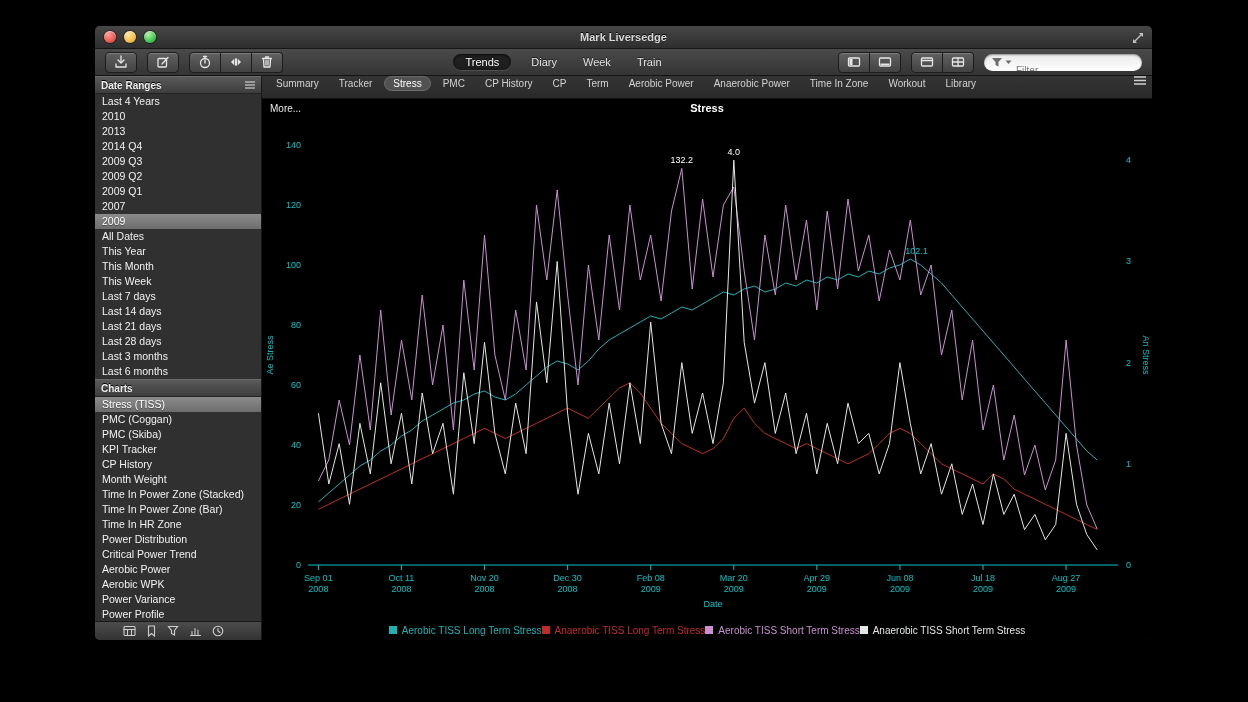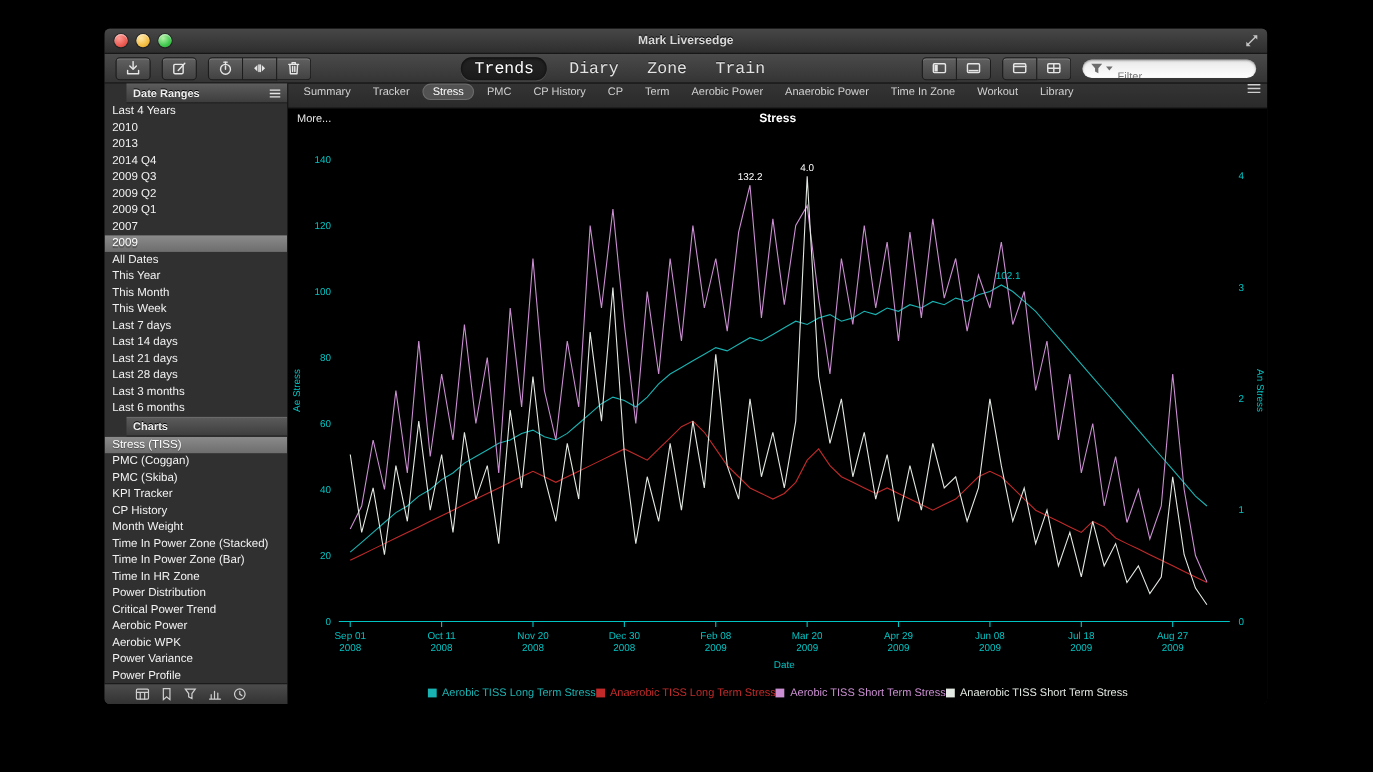--- a/index.html
+++ b/index.html
@@ -42,42 +42,42 @@
     height:19px;min-width:30px;display:flex;align-items:center;justify-content:center;
     background:linear-gradient(#616161,#424242);
     border:1px solid #1d1d1d;border-radius:4px;
     box-shadow:inset 0 1px 0 rgba(255,255,255,.18);
   }
   .tb-group{display:flex;}
   .tb-group .tb-btn{border-radius:0;border-left-width:0;}
   .tb-group .tb-btn:first-child{border-radius:4px 0 0 4px;border-left-width:1px;}
   .tb-group .tb-btn:last-child{border-radius:0 4px 4px 0;}
   .view-tabs{display:flex;align-items:center;gap:14px;margin:0 auto;}
-  .view-tab{color:#e3e3e3;font-size:15px;text-shadow:0 -1px 0 rgba(0,0,0,.6);padding:2px 6px;cursor:default;font-family:Liberation Mono, monospace;}
+  .view-tab{color:#e3e3e3;font-size:11px;text-shadow:0 -1px 0 rgba(0,0,0,.6);padding:2px 6px;cursor:default;}
   .view-tab.selected{
     background:rgba(0,0,0,.5);border-radius:10px;padding:2px 12px;color:#fff;
     box-shadow:inset 0 1px 3px rgba(0,0,0,.8), 0 1px 0 rgba(255,255,255,.12);
   }
   .filter-wrap{position:relative;width:158px;height:17px;}
   .filter-wrap input{
     width:100%;height:100%;box-sizing:border-box;border:none;border-radius:9px;
     background:linear-gradient(#e9e9e9,#ffffff);padding:16px 8px 0 32px;
     font-size:10px;color:#444;outline:none;box-shadow:inset 0 1px 2px rgba(0,0,0,.4);
     font-family:"Liberation Sans", sans-serif;
   }
   .filter-icons{position:absolute;left:7px;top:3px;display:flex;align-items:center;gap:2px;}
   
   .content{flex:1;display:flex;min-height:0;}
   
   .sidebar{width:166px;flex:0 0 166px;background:#303030;border-right:1px solid #161616;display:flex;flex-direction:column;min-height:0;}
   .sb-header{
     height:16px;flex:0 0 16px;display:flex;align-items:center;justify-content:space-between;
     background:linear-gradient(#5a5a5a,#3d3d3d);
     border-top:1px solid #6a6a6a;border-bottom:1px solid #222;
-    color:#f0f0f0;font-size:10px;font-weight:bold;padding:0 6px;text-shadow:0 -1px 0 #000;margin-left:20px;
+    color:#f0f0f0;font-size:10px;font-weight:bold;padding:0 6px;text-shadow:0 -1px 0 #000;
   }
   .sb-list{overflow:hidden;}
   .sb-list.dates{flex:0 0 285px;}
   .sb-list.charts{flex:1;}
   .sb-item{
     height:15px;line-height:15px;font-size:10.5px;color:#f2f2f2;padding-left:7px;
     white-space:nowrap;overflow:hidden;cursor:default;
   }
   .sb-item.selected{background:linear-gradient(#8b8b8b,#6d6d6d);color:#fff;text-shadow:0 1px 1px rgba(0,0,0,.4);}
   .sb-footer{
@@ -166,21 +166,21 @@
             <path class="icon-stroke" d="M3.5 4.5 H12.5"></path>
             <path class="icon-stroke" d="M6.5 4.5 V3 H9.5 V4.5"></path>
             <path class="icon-stroke" d="M7 6.5 V11 M9 6.5 V11"></path>
           </svg>
         </div>
       </div>
 
       <div class="view-tabs" id="view-tabs">
           <span class="view-tab selected">Trends</span>
           <span class="view-tab">Diary</span>
-          <span class="view-tab">Zone</span>
+          <span class="view-tab">Week</span>
           <span class="view-tab">Train</span>
         </div>
 
       <div class="tb-group">
         <div class="tb-btn">
           <svg width="16" height="16" viewBox="0 0 16 16">
             <rect class="icon-stroke" x="2.5" y="4" width="11" height="8" rx="1"></rect>
             <rect class="icon-fill" x="3.5" y="5" width="3" height="6"></rect>
           </svg>
         </div>

